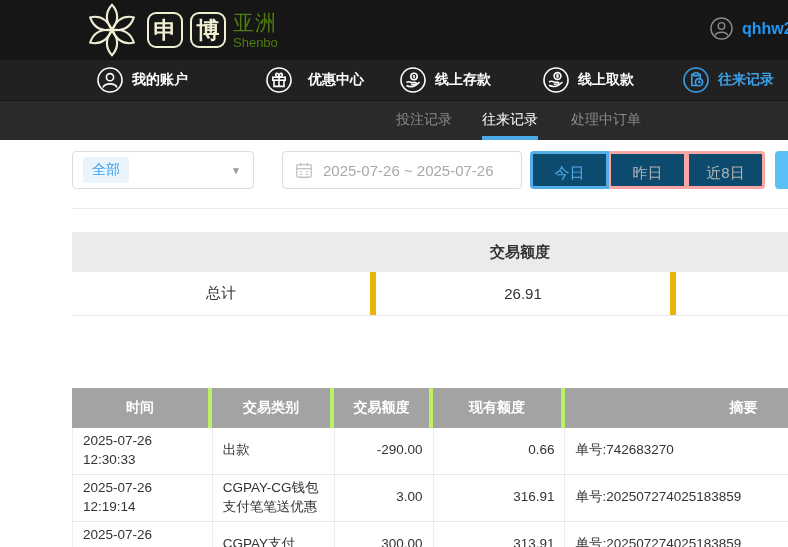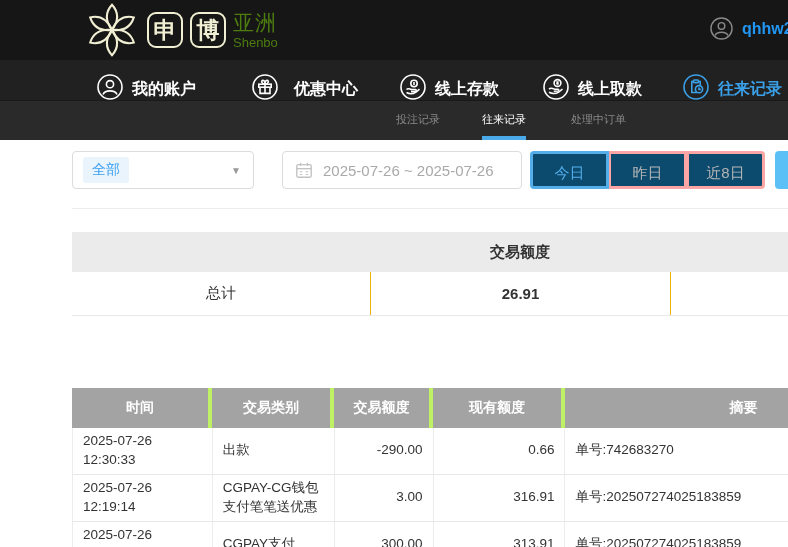--- a/index.html
+++ b/index.html
@@ -19,32 +19,32 @@
     display:flex; align-items:center; justify-content:center; margin-left:7px;
   }
   .logo-text { margin-left:7px; color:#4d7c0f; line-height:1; }
   .logo-region { font-size:21px; letter-spacing:1px; }
   .logo-name { font-size:13px; margin-top:3px; }
   .user-area { position:absolute; left:710px; top:17px; display:flex; align-items:center; gap:9px; }
   .username { color:#2196f3; font-weight:bold; font-size:16px; white-space:nowrap; }
 
   
   .navbar { position:absolute; left:0; top:60px; width:788px; height:40px; background:#212121; }
-  .nav-item { position:absolute; top:0; height:40px; display:flex; align-items:flex-end; gap:9px;
-              color:#fff; font-size:16px; font-weight:bold; cursor:pointer; white-space:nowrap; }
+  .nav-item { position:absolute; top:0; height:40px; display:flex; align-items:center; gap:9px;
+              color:#fff; font-size:14px; font-weight:bold; cursor:pointer; white-space:nowrap; }
   .nav-item svg { stroke:#fff; fill:none; stroke-width:1.6; }
   .nav-item.active { color:#3aa0e8; }
   .nav-item.active svg { stroke:#3aa0e8; }
-  .nav-1 { left:97px; } .nav-2 { left:252px;gap:16px; } .nav-3 { left:400px; }
+  .nav-1 { left:97px; } .nav-2 { left:266px;gap:16px; } .nav-3 { left:400px; }
   .nav-4 { left:543px; } .nav-5 { left:683px; }
 
   
   .subnav { position:absolute; left:0; top:100px; width:788px; height:40px;
             background:#2a2a2a; border-top:1px solid #191919; }
-  .subnav-item { position:absolute; top:0; height:39px; line-height:37px; font-size:11px;
+  .subnav-item { position:absolute; top:0; height:39px; line-height:37px; font-size:14px;
                  color:#8a8a8a; cursor:pointer; white-space:nowrap; }
   .subnav-item.active { color:#ffffff; border-bottom:4px solid #4aa9e9; }
   .sub-1 { left:396px; } .sub-2 { left:482px; } .sub-3 { left:571px; }
 
   
   .type-select { position:absolute; left:72px; top:151px; width:182px; height:38px;
                  border:1px solid #dcdcdc; border-radius:4px; background:#fff;
                  display:flex; align-items:center; padding:0 12px 0 10px; cursor:pointer; }
   .select-tag { background:#e9f4fd; color:#3a9ef0; font-size:14px; padding:4px 9px; border-radius:3px; }
   .select-caret { margin-left:auto; color:#999; font-size:10px; }
@@ -63,21 +63,21 @@
                 background:#5bc0f5; border:none; border-radius:4px; cursor:pointer; }
   .divider { position:absolute; left:72px; top:208px; width:716px; height:1px; background:#ececec; }
 
   
   .summary-table { position:absolute; left:72px; top:232px; width:928px; }
   .summary-head { display:flex; height:40px; background:#ebebeb; align-items:center; }
   .summary-head .cell { text-align:center; font-size:15px; font-weight:bold; color:#333; }
   .summary-row { display:flex; height:44px; border-bottom:1px solid #e8e8e8; }
   .summary-row .cell { display:flex; align-items:center; justify-content:center;
                        font-size:15px; color:#333; }
-  .summary-row .cell + .cell { border-left:1px solid #eab308;font-weight:bold; }
+  .summary-row .cell + .cell { border-left:6px solid #eab308; }
   .sc-1 { width:298px; } .sc-2 { width:300px; } .sc-3 { width:330px; }
 
   
   .records-table { position:absolute; left:72px; top:388px; width:850px; }
   .rec-head { display:flex; height:40px; background:#a3a3a3; }
   .rec-head .cell { display:flex; align-items:center; justify-content:center;
                     color:#fff; font-weight:bold; font-size:14px;
                     border-right:4px solid #bef264; }
   .rec-head .cell:last-child { border-right:none; }
   .rec-row { display:flex; min-height:40px; border-bottom:1px solid #e8e8e8;

